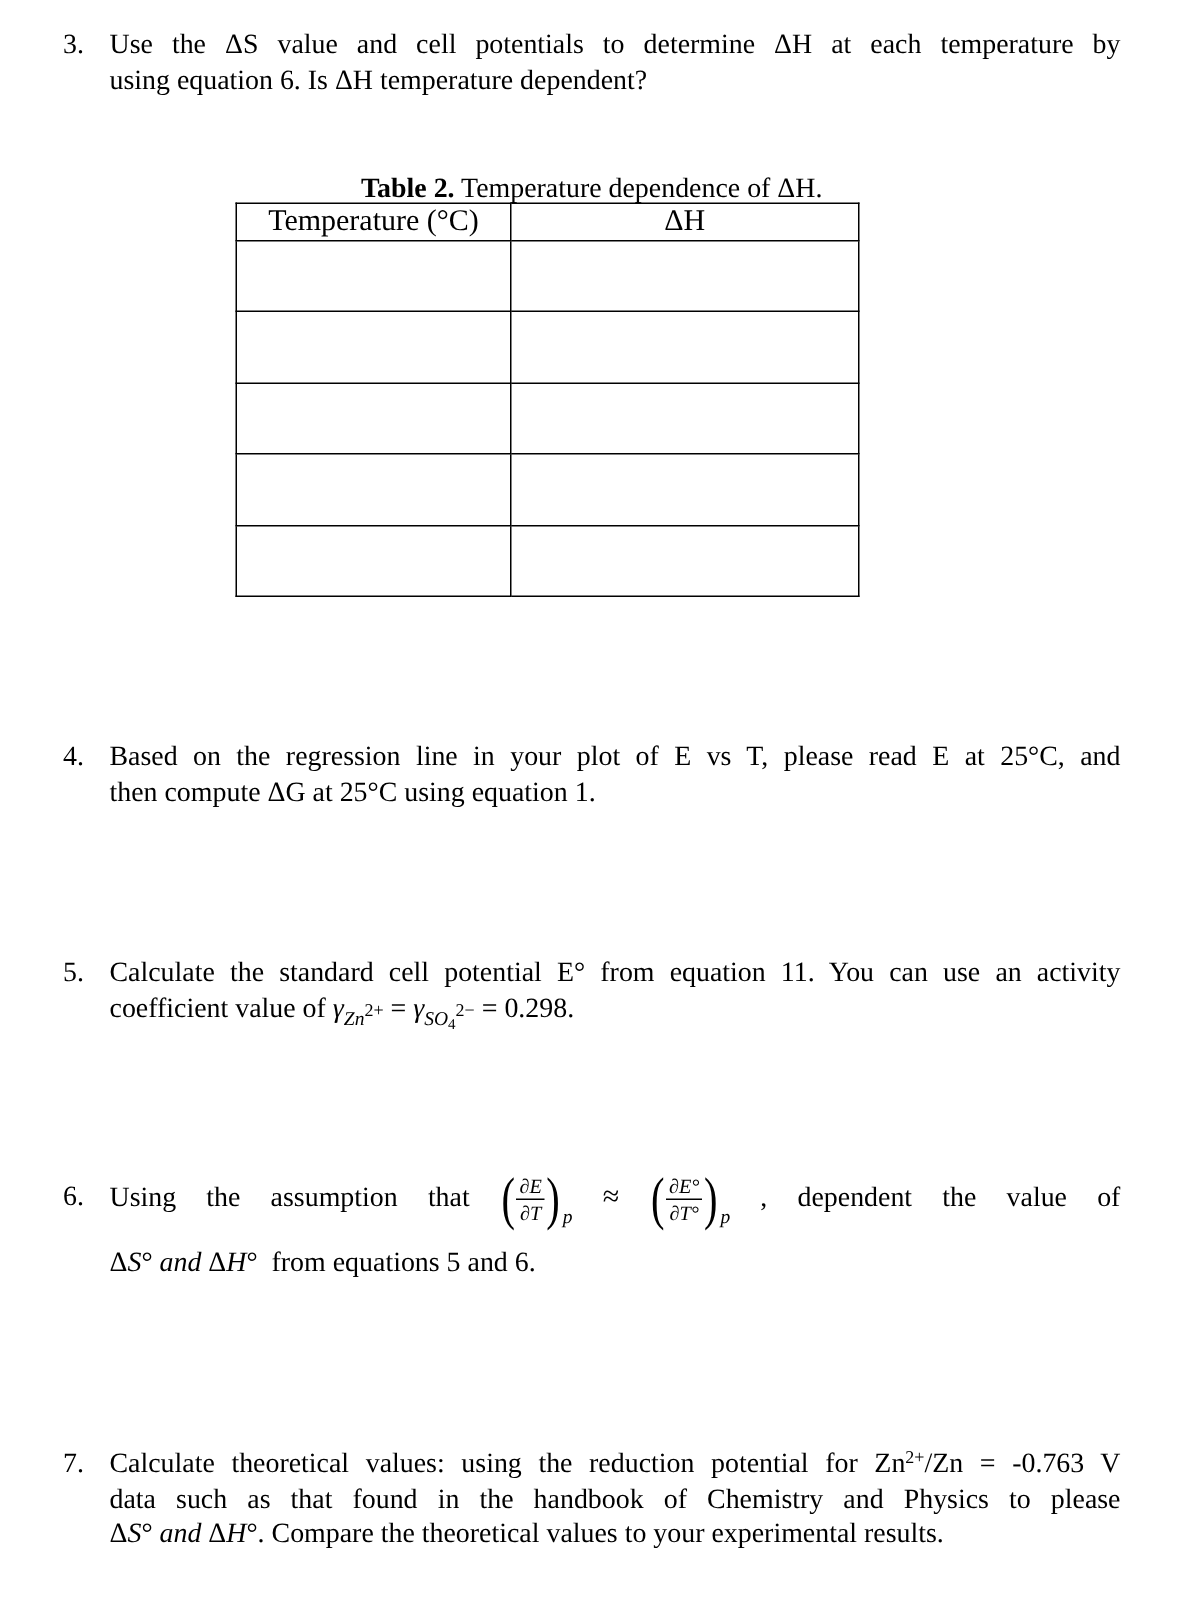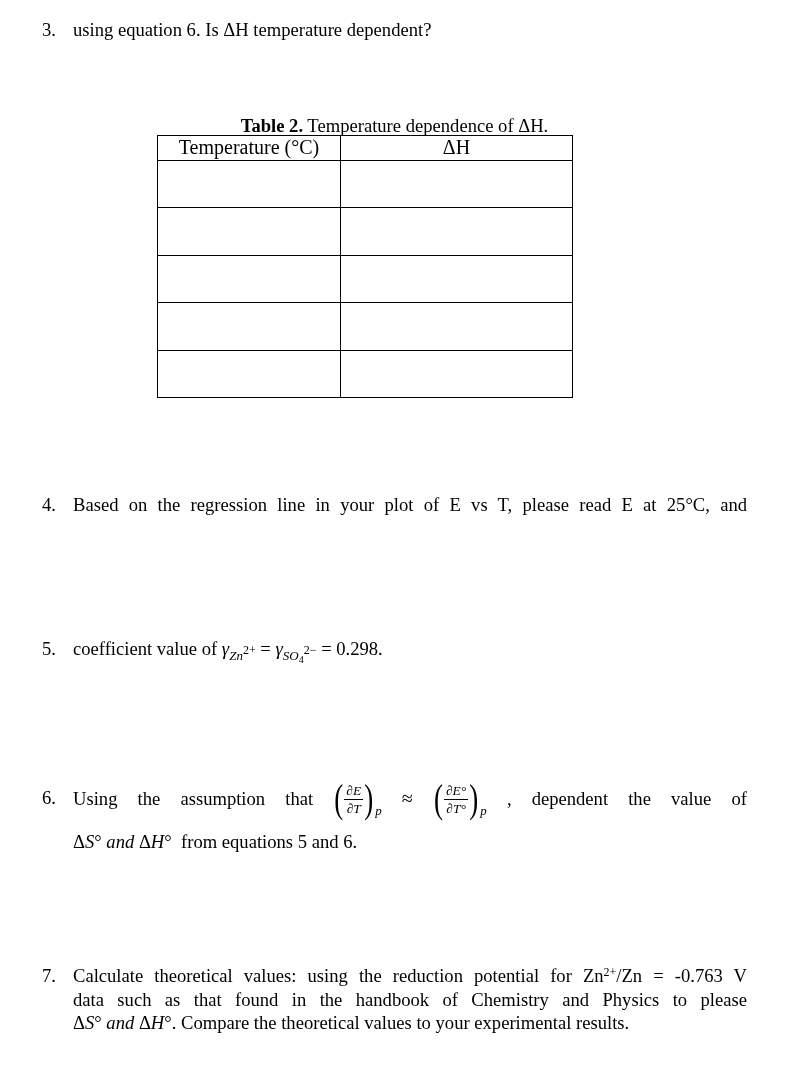--- a/index.html
+++ b/index.html
@@ -47,20 +47,21 @@
   .approx { font-size: 20px; }
   .l6b { margin-top: 11px; }
   .item6 .num { padding-top: 7px; }
 </style>
 </head>
 <body>
 
 <section class="item" style="top:18px">
   <span class="num">3.</span>
   <div class="body">
+    <span class="line j">Use the ΔS value and cell potentials to determine ΔH at each temperature by</span>
     <span class="line">using equation 6. Is ΔH temperature dependent?</span>
   </div>
 </section>
 
 <div class="caption" style="top:114px">
   <b>Table 2.</b><span> Temperature dependence of ΔH.</span>
 </div>
 
 <table class="t2">
   <colgroup>
@@ -92,26 +93,28 @@
     <td></td>
     <td></td>
   </tr>
 </tbody>
   </table>
 
 <section class="item" style="top:493px">
   <span class="num">4.</span>
   <div class="body">
     <span class="line j">Based on the regression line in your plot of E vs T, please read E at 25°C, and</span>
+    <span class="line">then compute ΔG at 25°C using equation 1.</span>
   </div>
 </section>
 
 <section class="item" style="top:637px">
   <span class="num">5.</span>
   <div class="body">
+    <span class="line j">Calculate the standard cell potential E° from equation 11. You can use an activity</span>
     <span class="line">coefficient value of <i>γ</i><span class="gsub">Zn</span><span class="gsup">2+</span> = <i>γ</i><span class="gsub">SO<span class="gsub4">4</span></span><span class="gsup">2−</span> = 0.298.</span>
   </div>
 </section>
 
 <section class="item item6" style="top:779px">
   <span class="num">6.</span>
   <div class="body">
     <div class="l6">
       <span class="w">Using</span>
       <span class="w">the</span>

